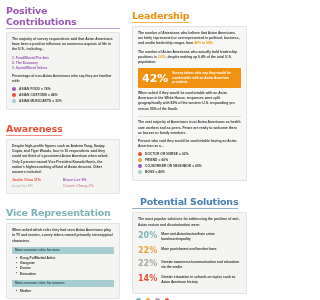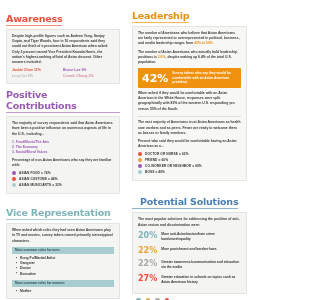--- a/index.html
+++ b/index.html
@@ -116,33 +116,20 @@
   .footdots { display:flex; gap:5px; padding:4px 0 0 4px; }
   .footdots i { width:4.5px; height:4.5px; border-radius:50%; display:block; }
 </style>
 </head>
 <body>
 
 <div class="page">
 
   <div class="col-left">
 
-    <div class="sec" style="padding-top:8px">
-      <div class="sec-title t-red">Awareness</div>
-      <div class="card">
-        <p class="body last">Despite high-profile figures such as Andrew Yang, Sanjay Gupta, and Tiger Woods, four in 10 respondents said they could not think of a prominent Asian American when asked. Only 2 percent named Vice President Kamala Harris, the nation's highest-ranking official of Asian descent. Other answers included:</p>
-        <div class="names">
-          <div class="n n-red">Jackie Chan 11%</div>
-          <div class="n n-pur">Bruce Lee 9%</div>
-          <div class="n n-gry">Lucy Liu 5%</div>
-          <div class="n n-pink">Connie Chung 2%</div>
-        </div>
-      </div>
-    </div>
-
     <div class="sec">
       <div class="sec-title t-purple">Positive Contributions</div>
       <div class="card">
         <p class="body">The majority of survey respondents said that Asian Americans have been a positive influence on numerous aspects of life in the U.S., including...</p>
         <ol class="numlist">
           <li>1. Food/Music/The Arts</li>
           <li>2. The Economy</li>
           <li>3. Social/Moral Values</li>
         </ol>
         <p class="body">Percentage of non-Asian Americans who say they are familiar with:</p>
@@ -150,20 +137,33 @@
           <i class="dot" style="background:#9b59b6"></i>
           <span class="lbl">ASIAN FOOD = 74%</span>
         </div>
         <div class="statrow">
           <i class="dot" style="background:#e8503a"></i>
           <span class="lbl">ASIAN CUSTOMS = 44%</span>
         </div>
         <div class="statrow">
           <i class="dot" style="background:#a8cdd0"></i>
           <span class="lbl">ASIAN MUSIC/ARTS = 32%</span>
+        </div>
+      </div>
+    </div>
+
+    <div class="sec" style="padding-top:8px">
+      <div class="sec-title t-red">Awareness</div>
+      <div class="card">
+        <p class="body last">Despite high-profile figures such as Andrew Yang, Sanjay Gupta, and Tiger Woods, four in 10 respondents said they could not think of a prominent Asian American when asked. Only 2 percent named Vice President Kamala Harris, the nation's highest-ranking official of Asian descent. Other answers included:</p>
+        <div class="names">
+          <div class="n n-red">Jackie Chan 11%</div>
+          <div class="n n-pur">Bruce Lee 9%</div>
+          <div class="n n-gry">Lucy Liu 5%</div>
+          <div class="n n-pink">Connie Chung 2%</div>
         </div>
       </div>
     </div>
 
     <div class="sec" style="padding-top:8px">
       <div class="sec-title t-teal">Vice Representation</div>
       <div class="card">
         <p class="body">When asked which roles they had seen Asian Americans play in TV and movies, survey takers named primarily stereotypical characters.</p>
         <span class="subhead">Most common roles for men:</span>
         <ul class="bul">
@@ -229,21 +229,21 @@
         </div>
         <div class="solrow">
           <div class="pct c2">22%</div>
           <div class="sol-txt">More punishment and harsher laws</div>
         </div>
         <div class="solrow">
           <div class="pct c3">22%</div>
           <div class="sol-txt">Greater awareness/communication and education via the media</div>
         </div>
         <div class="solrow">
-          <div class="pct c4">27%</div>
+          <div class="pct c4">14%</div>
           <div class="sol-txt">Greater education in schools on topics such as Asian American history</div>
         </div>
       </div>
 
       <div class="footdots">
         <i style="background:#7fb3b8"></i>
         <i style="background:#e8a33d"></i>
         <i style="background:#a9a9a4"></i>
         <i style="background:#e8503a"></i>
       </div>

